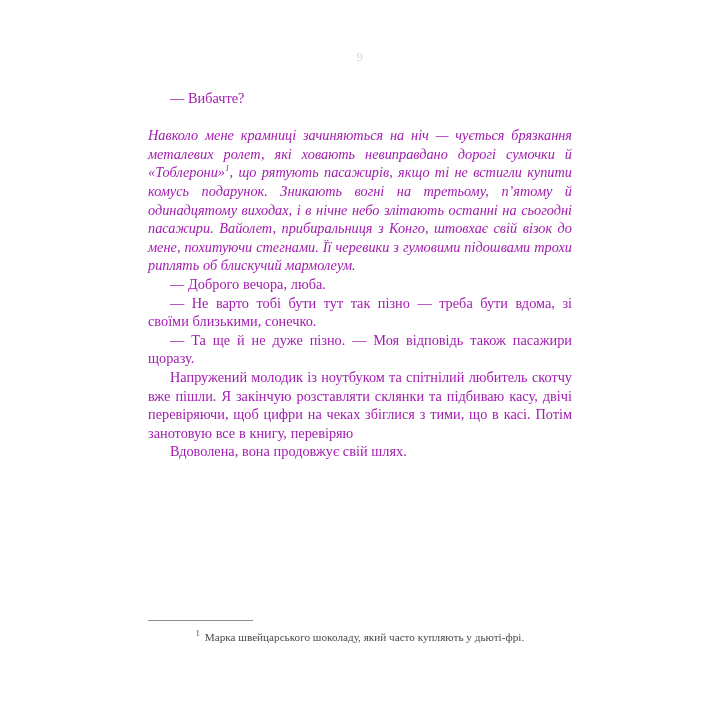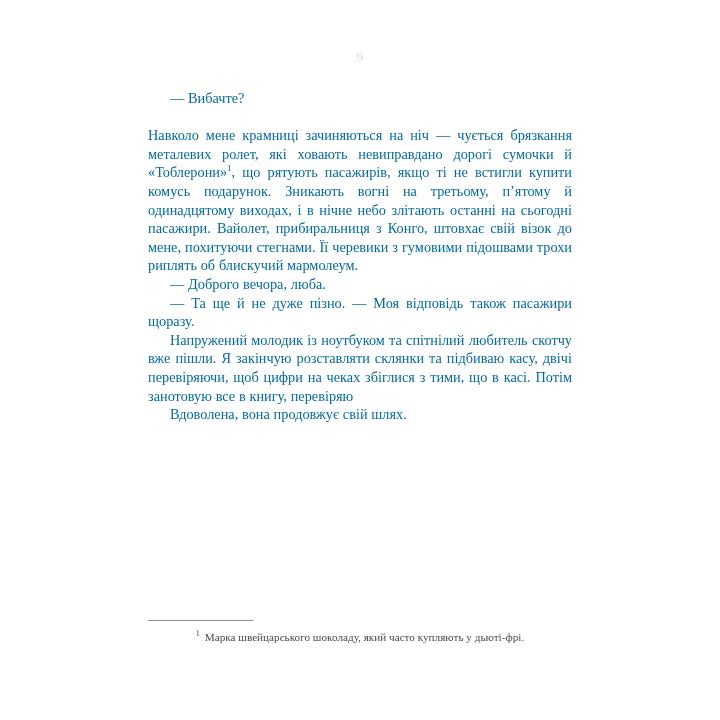--- a/index.html
+++ b/index.html
@@ -44,32 +44,33 @@
     top: 89px;
     width: 424px;
   }
 
   .para {
     margin: 0;
     text-align: justify;
     text-justify: inter-word;
     font-size: 14.3px;
     line-height: 18.6px;
-    color: #0369a1;
+    color: #a21caf;
     hyphens: manual;
     -webkit-hyphens: manual;
     word-spacing: 0.2px;
   }
 
   .para.indent {
     text-indent: 22px;
   }
 
   .para.noindent {
     text-indent: 0;
+    font-style: italic;
   }
 
   .para.spaced {
     margin-top: 18.6px;
   }
 
   .para sup {
     font-size: 9px;
     line-height: 0;
     vertical-align: super;
@@ -116,20 +117,21 @@
 
     <p class="para indent">— Вибачте?</p>
 
 
 
     <p class="para noindent spaced"><span>Навколо мене крамниці зачиняються на ніч — чується бряз­кання металевих ролет, які ховають невиправдано дорогі сумочки й «Тоблерони»</span><sup>1</sup><span>, що рятують пасажирів, якщо ті не встигли купити комусь подарунок. Зникають вогні на третьому, п’ятому й одинадцятому виходах, і в нічне небо злітають останні на сьогодні пасажири. Вайолет, прибиральниця з Конго, штовхає свій візок до мене, похитуючи стегнами. Її черевики з гумовими підошвами трохи риплять об блискучий мармолеум.</span></p>
 
     <p class="para indent">— Доброго вечора, люба.</p>
 
 
+    <p class="para indent">— Не варто тобі бути тут так пізно — треба бути вдома, зі своїми близькими, сонечко.</p>
 
 
     <p class="para indent">— Та ще й не дуже пізно. — Моя відповідь також пасажири щоразу.</p>
 
     <p class="para indent">Напружений молодик із ноутбуком та спітнілий любитель скотчу вже пішли. Я закінчую розставляти склянки та підбиваю касу, двічі перевіряючи, щоб цифри на чеках збіглися з тими, що в касі. Потім занотовую все в книгу, перевіряю</p>
 
     <p class="para indent">Вдоволена, вона продовжує свій шлях.</p>
 
   </div>
 

